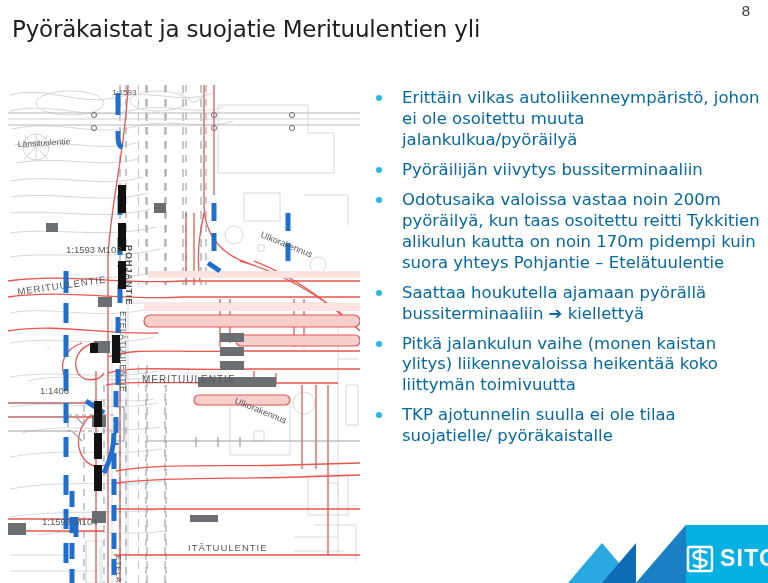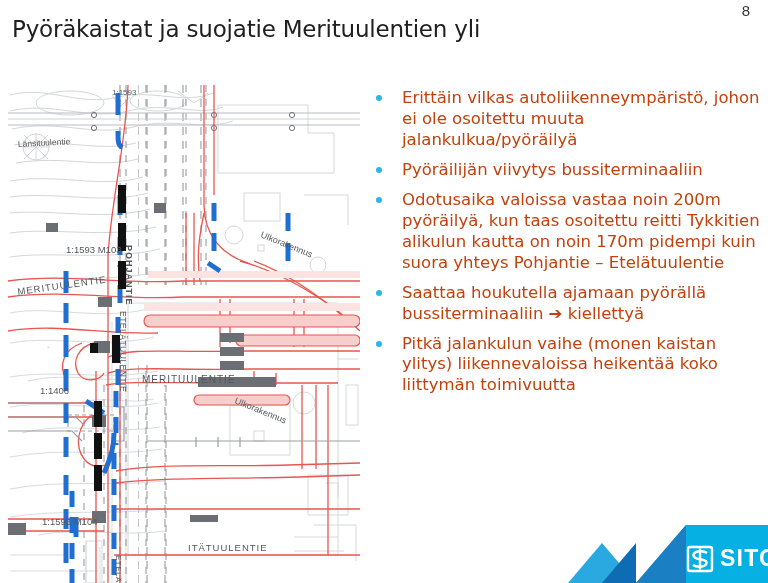--- a/index.html
+++ b/index.html
@@ -26,21 +26,21 @@
   #bullet-list{
     position:absolute; left:372px; top:88px; width:390px;
     list-style:none; margin:0; padding:0;
   }
   .bullet-item{
     position:relative;
     padding-left:30px;
     margin-bottom:9px;
     font-size:16.5px;
     line-height:1.27;
-    color:#c2410c;
+    color:#0369a1;
     font-family:"DejaVu Sans","Liberation Sans",sans-serif;
   }
   .bullet-item .dot{
     position:absolute; left:4px; top:7px;
     width:6px; height:6px; border-radius:50%;
     background:#29b8e5;
   }
   .bullet-item .sub{
     display:block; font-size:13.5px; line-height:1.2;
   }
@@ -327,20 +327,24 @@
     <span>Odotusaika valoissa vastaa noin 200m pyöräilyä, kun taas osoitettu reitti Tykkitien alikulun kautta on noin 170m pidempi kuin suora yhteys Pohjantie – Etelätuulentie</span>
   </li>
   <li class="bullet-item">
     <span class="dot"></span>
     <span>Saattaa houkutella ajamaan pyörällä bussiterminaaliin ➔ kiellettyä</span>
   </li>
   <li class="bullet-item">
     <span class="dot"></span>
     <span>Pitkä jalankulun vaihe (monen kaistan ylitys) liikennevaloissa heikentää koko liittymän toimivuutta</span>
   </li>
+  <li class="bullet-item">
+    <span class="dot"></span>
+    <span>TKP ajotunnelin suulla  ei ole tilaa suojatielle/ pyöräkaistalle</span>
+  </li>
 </ul>
 
 <div id="sito-logo">
   <svg width="200" height="80" viewBox="0 0 200 80" xmlns="http://www.w3.org/2000/svg">
 
     <polygon points="0,80 34,40 68,80" fill="#2aa8e0"></polygon>
     <polygon points="34,80 68,40 68,80" fill="#0d6cb4"></polygon>
 
     <polygon points="68,80 118,22 168,80" fill="#0aa2dc"></polygon>
     <polygon points="118,22 118,80 68,80" fill="#1b7fc4"></polygon>

